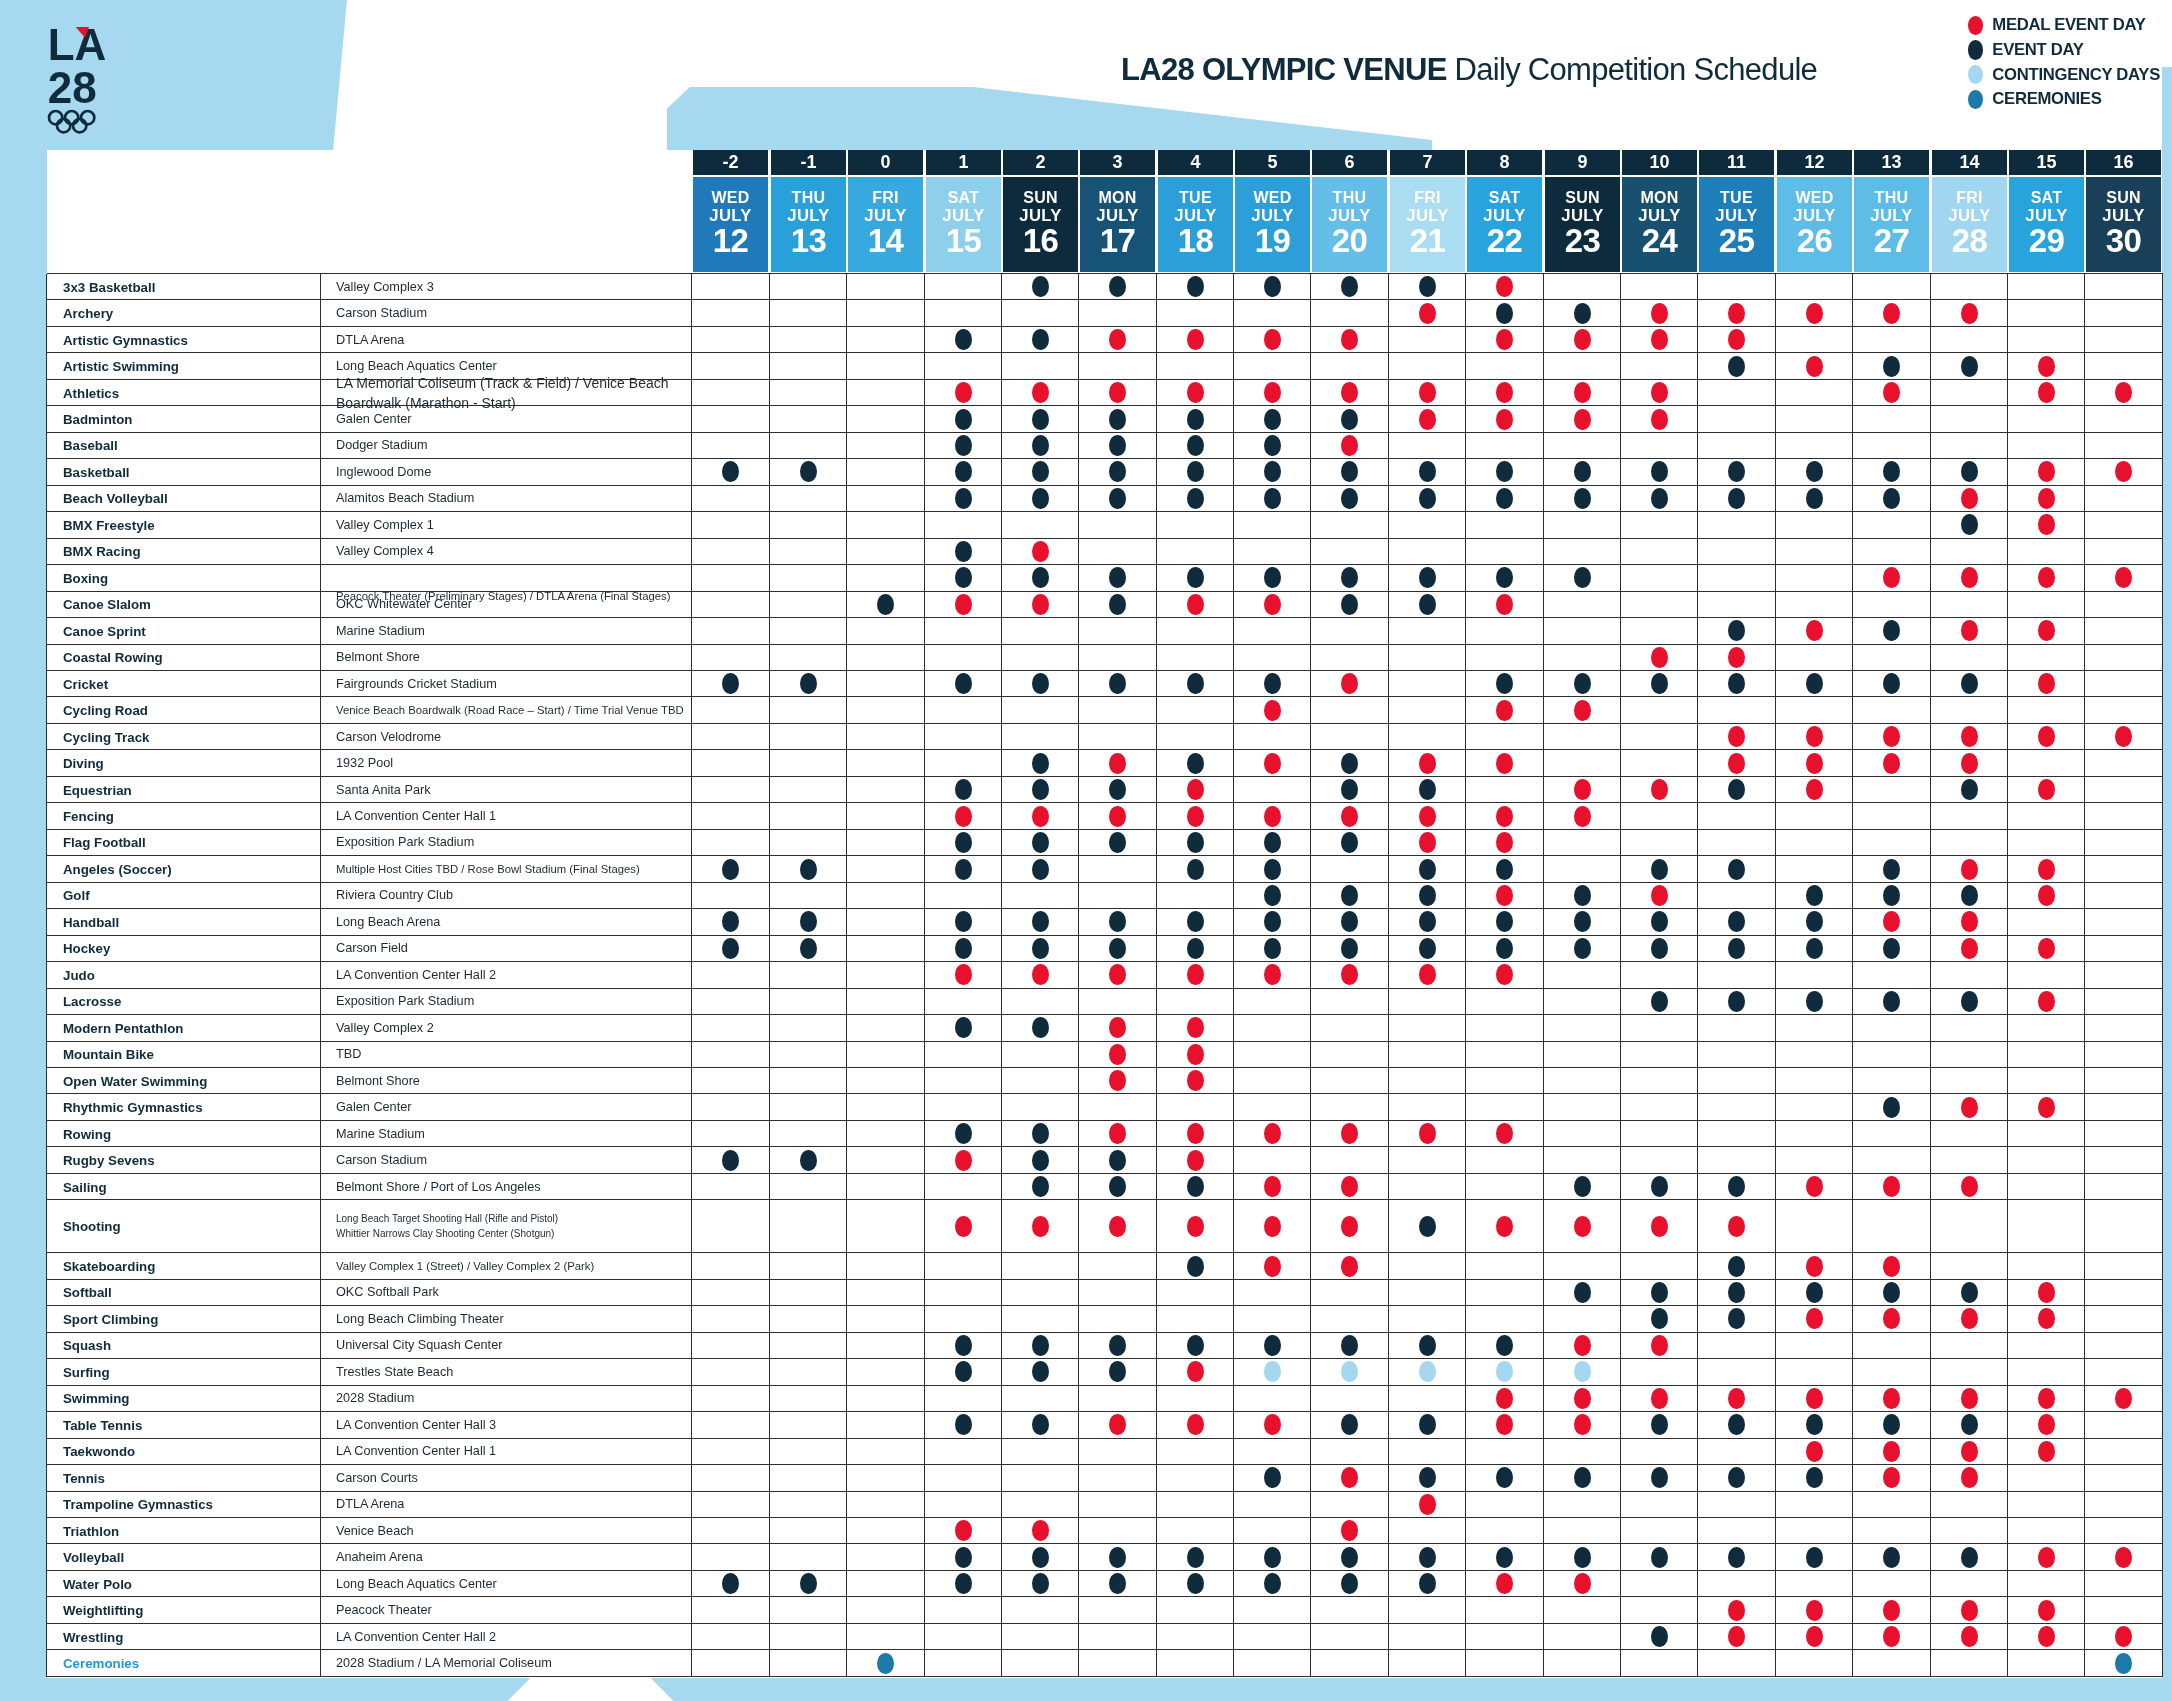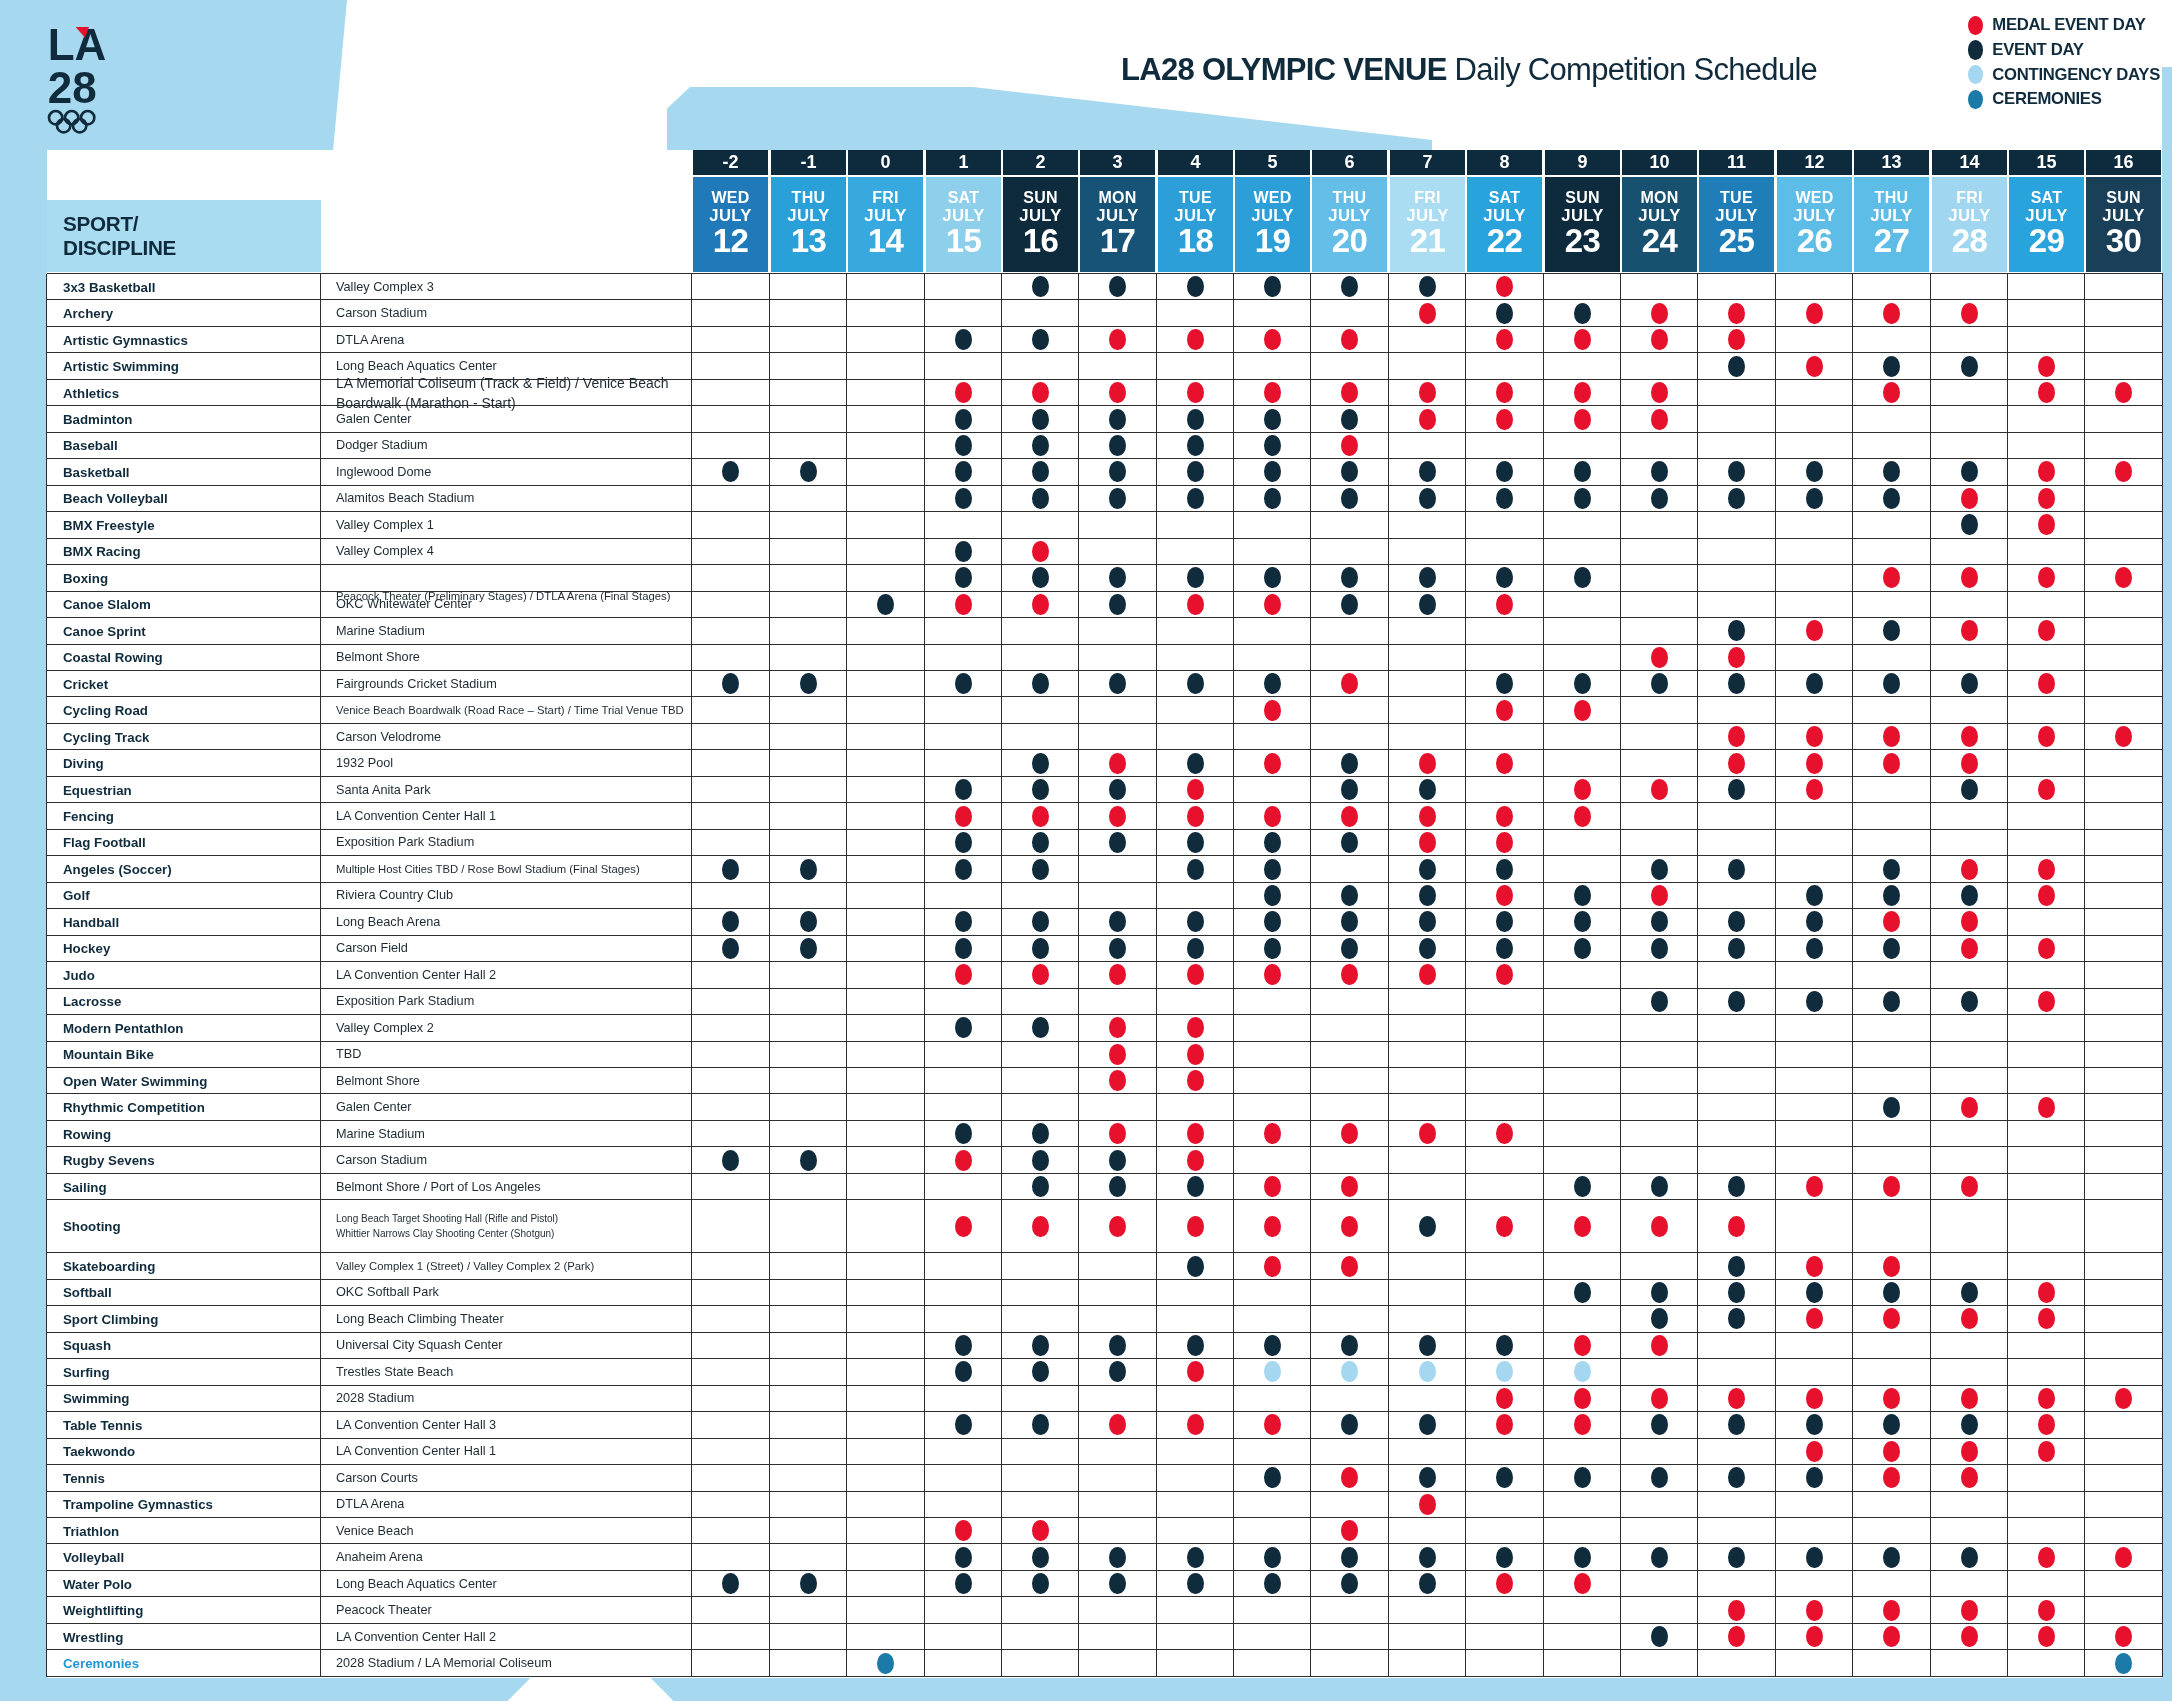--- a/index.html
+++ b/index.html
@@ -76,24 +76,20 @@
       <div class="legend-item">
         <span class="legend-dot" style="background: rgb(165, 216, 240);"></span>
         <span class="legend-label">CONTINGENCY DAYS</span>
       </div>
       <div class="legend-item">
         <span class="legend-dot" style="background: rgb(27, 122, 168);"></span>
         <span class="legend-label">CEREMONIES</span>
       </div>
     </div>
 
-  <div class="cell hdr-sport" style="left:47px;top:200px;width:274px;height:72px;">
-    <span>SPORT/</span>
-    <span>DISCIPLINE</span>
-  </div>
 
   <div id="grid-root">
       <div class="cell numcell" style="left: 693px; top: 150px; width: 75px; height: 25px;">-2</div>
       <div class="cell datecell" style="left: 693px; top: 177px; width: 75px; height: 95px; background: rgb(32, 121, 184);">
         <span class="dow">WED</span>
         <span class="mon">JULY</span>
         <span class="num">12</span>
       </div>
       <div class="cell numcell" style="left: 771px; top: 150px; width: 75px; height: 25px;">-1</div>
       <div class="cell datecell" style="left: 771px; top: 177px; width: 75px; height: 95px; background: rgb(42, 160, 216);">
@@ -557,21 +553,21 @@
       <div class="cell sportcell" style="left: 47px; top: 1041px; width: 274px; height: 26.5px;">Mountain Bike</div>
       <div class="cell venuecell" style="left: 320px; top: 1041px; width: 372px; height: 26.5px; font-size: 12.7px;">TBD</div>
       <div class="dot" style="left: 1109px; top: 1044px; background: rgb(232, 17, 45);"></div>
       <div class="dot" style="left: 1187px; top: 1044px; background: rgb(232, 17, 45);"></div>
       <div class="gridline" style="left: 47px; top: 1041px; width: 2116px; height: 1.3px;"></div>
       <div class="cell sportcell" style="left: 47px; top: 1068px; width: 274px; height: 26.5px;">Open Water Swimming</div>
       <div class="cell venuecell" style="left: 320px; top: 1068px; width: 372px; height: 26.5px; font-size: 12.7px;">Belmont Shore</div>
       <div class="dot" style="left: 1109px; top: 1070px; background: rgb(232, 17, 45);"></div>
       <div class="dot" style="left: 1187px; top: 1070px; background: rgb(232, 17, 45);"></div>
       <div class="gridline" style="left: 47px; top: 1067px; width: 2116px; height: 1.3px;"></div>
-      <div class="cell sportcell" style="left: 47px; top: 1094px; width: 274px; height: 26.5px;">Rhythmic Competition</div>
+      <div class="cell sportcell" style="left: 47px; top: 1094px; width: 274px; height: 26.5px;">Rhythmic Gymnastics</div>
       <div class="cell venuecell" style="left: 320px; top: 1094px; width: 372px; height: 26.5px; font-size: 12.7px;">Galen Center</div>
       <div class="dot" style="left: 1883px; top: 1097px; background: rgb(16, 43, 60);"></div>
       <div class="dot" style="left: 1961px; top: 1097px; background: rgb(232, 17, 45);"></div>
       <div class="dot" style="left: 2038px; top: 1097px; background: rgb(232, 17, 45);"></div>
       <div class="gridline" style="left: 47px; top: 1093px; width: 2116px; height: 1.3px;"></div>
       <div class="cell sportcell" style="left: 47px; top: 1121px; width: 274px; height: 26.5px;">Rowing</div>
       <div class="cell venuecell" style="left: 320px; top: 1121px; width: 372px; height: 26.5px; font-size: 12.7px;">Marine Stadium</div>
       <div class="dot" style="left: 955px; top: 1123px; background: rgb(16, 43, 60);"></div>
       <div class="dot" style="left: 1032px; top: 1123px; background: rgb(16, 43, 60);"></div>
       <div class="dot" style="left: 1109px; top: 1123px; background: rgb(232, 17, 45);"></div>

